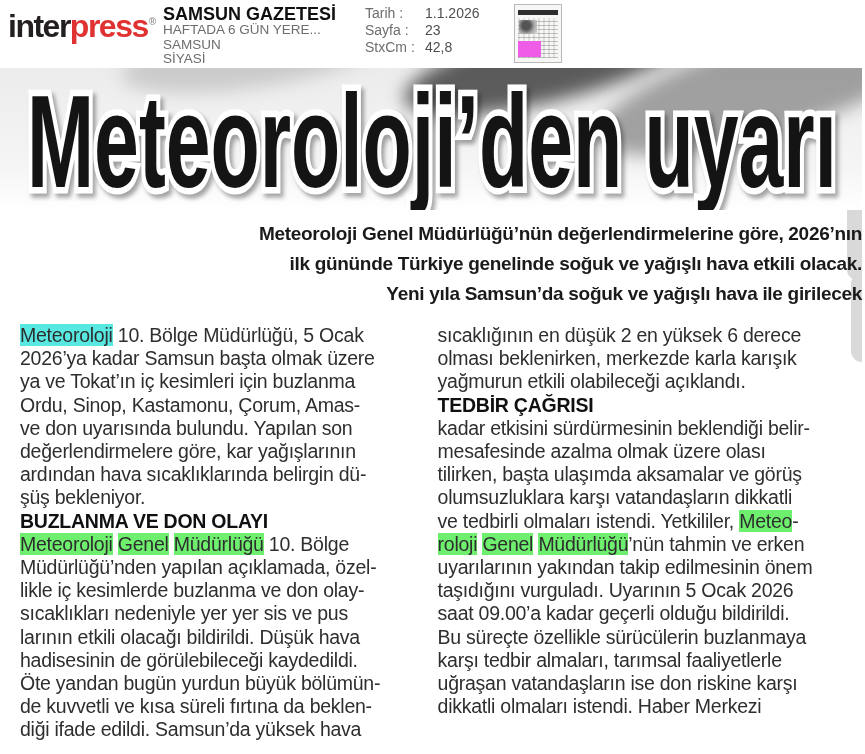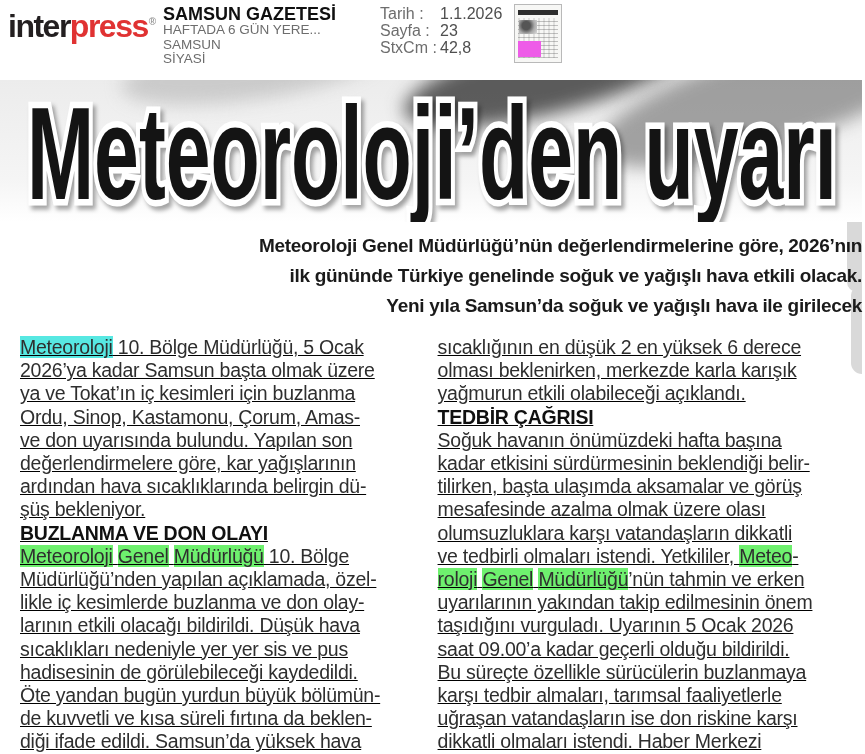--- a/index.html
+++ b/index.html
@@ -17,56 +17,56 @@
 
   
   .header{position:relative;height:68px;background:#fff;}
   .logo{position:absolute;left:8px;top:10px;font-size:32px;font-weight:bold;letter-spacing:-1.5px;line-height:1;}
   .logo .p1{color:#231f20;}
   .logo .p2{color:var(--brand-red);}
   .logo .mark{font-size:10px;color:#999;vertical-align:super;letter-spacing:0;margin-left:1px;}
   .pub{position:absolute;left:163px;top:5px;}
   .pub-name{font-size:18px;font-weight:bold;color:#101010;line-height:18px;}
   .pub-line{font-size:13.5px;color:#6d6d6d;line-height:14.5px;}
-  .meta{position:absolute;left:380px;top:5px;font-size:16px;}
+  .meta{position:absolute;left:365px;top:5px;font-size:14px;}
   .meta-row{display:flex;line-height:17px;}
   .meta-label{width:60px;color:#6d6d6d;}
   .meta-value{color:#4f4f4f;}
   .thumb{position:absolute;left:514px;top:4px;width:48px;height:59px;background:#f7f7f5;border:1px solid #b9b9b9;cursor:pointer;}
   .thumb-head{margin:5px 3px 2px 3px;height:5px;background:#2e2e2e;}
   .thumb-noise{position:absolute;left:3px;right:3px;top:13px;bottom:4px;
     background:
       repeating-linear-gradient(0deg,rgba(90,90,90,.35) 0 1px,transparent 1px 4px),
       repeating-linear-gradient(90deg,rgba(120,120,120,.18) 0 2px,transparent 2px 5px);}
   .thumb-photo{position:absolute;left:4px;top:15px;width:18px;height:14px;background:radial-gradient(circle at 40% 40%,#555 0 30%,#aaa 60%,#ddd);}
   .thumb-hl{position:absolute;left:3px;bottom:5px;width:23px;height:16px;background:var(--thumb-highlight);}
 
   
-  .clip{position:relative;width:862px;margin-top:12px;}
+  .clip{position:relative;width:862px;}
   .banner{position:relative;height:142px;background:linear-gradient(#ececec,#f5f5f5 70%,#fff);overflow:hidden;}
   .streak{position:absolute;filter:blur(9px);border-radius:50%;}
   .s1{left:400px;top:-42px;width:300px;height:75px;background:rgba(55,55,55,.8);transform:rotate(-14deg);}
   .s2{left:590px;top:-30px;width:360px;height:95px;background:rgba(95,95,95,.55);transform:rotate(-17deg);}
   .s3{left:120px;top:-40px;width:260px;height:60px;background:rgba(140,140,140,.35);transform:rotate(-8deg);}
   .headline-svg{position:absolute;left:0;top:0;}
   .headline-text{
     fill:#141414;stroke:#ffffff;stroke-width:13px;paint-order:stroke;
     font-family:"Liberation Sans",sans-serif;font-weight:bold;
     filter:drop-shadow(3px 4px 2px rgba(0,0,0,.35));
   }
   .torn{position:absolute;right:0;top:18px;width:15px;height:280px;z-index:0;}
   .torn i{display:block;background:#d9d9d9;margin-left:auto;}
   .torn .t1{width:13px;height:90px;border-radius:10px 0 0 14px;}
   .torn .t2{width:15px;height:110px;border-radius:14px 0 0 10px;margin-top:-6px;}
   .torn .t3{width:11px;height:86px;border-radius:10px 0 0 16px;margin-top:-4px;}
 
   .subhead{margin-top:9px;text-align:right;font-weight:bold;color:#1a1a1a;
     font-size:19px;line-height:30px;letter-spacing:-0.3px;position:relative;z-index:1;}
 
-  .body{display:flex;padding:15px 8px 0 20px;gap:17px;position:relative;z-index:1;text-decoration:underline;}
+  .body{display:flex;padding:15px 8px 0 20px;gap:17px;position:relative;z-index:1;}
   .col{width:403px;}
   .col.right{width:419px;}
   .body-line{font-size:19.5px;line-height:23.2px;color:#2e2e2e;white-space:nowrap;letter-spacing:-0.25px;}
   .body-line.heading{font-weight:bold;color:#101010;}
   .hl-cyan{background:var(--hl-cyan);}
   .hl-green{background:var(--hl-green);}
 </style>
 </head>
 <body>
 
@@ -135,36 +135,35 @@
         <div class="body-line"><span>ya ve Tokat’ın iç kesimleri için buzlanma</span></div>
         <div class="body-line"><span>Ordu, Sinop, Kastamonu, Çorum, Amas-</span></div>
         <div class="body-line"><span>ve don uyarısında bulundu. Yapılan son</span></div>
         <div class="body-line"><span>değerlendirmelere göre, kar yağışlarının</span></div>
         <div class="body-line"><span>ardından hava sıcaklıklarında belirgin dü-</span></div>
         <div class="body-line"><span>şüş bekleniyor.</span></div>
         <div class="body-line heading"><span>BUZLANMA VE DON OLAYI</span></div>
         <div class="body-line"><span class="hl-green">Meteoroloji</span><span> </span><span class="hl-green">Genel</span><span> </span><span class="hl-green">Müdürlüğü</span><span> 10. Bölge</span></div>
         <div class="body-line"><span>Müdürlüğü’nden yapılan açıklamada, özel-</span></div>
         <div class="body-line"><span>likle iç kesimlerde buzlanma ve don olay-</span></div>
+        <div class="body-line"><span>sıcaklıkları nedeniyle yer yer sis ve pus</span></div>
         <div class="body-line"><span>larının etkili olacağı bildirildi. Düşük hava</span></div>
-        <div class="body-line"><span>sıcaklıkları nedeniyle yer yer sis ve pus</span></div>
         <div class="body-line"><span>hadisesinin de görülebileceği kaydedildi.</span></div>
         <div class="body-line"><span>Öte yandan bugün yurdun büyük bölümün-</span></div>
         <div class="body-line"><span>de kuvvetli ve kısa süreli fırtına da beklen-</span></div>
         <div class="body-line"><span>diği ifade edildi. Samsun’da yüksek hava</span></div>
       </div>
     <div class="col right">
         <div class="body-line"><span>sıcaklığının en düşük 2 en yüksek 6 derece</span></div>
         <div class="body-line"><span>olması beklenirken, merkezde karla karışık</span></div>
         <div class="body-line"><span>yağmurun etkili olabileceği açıklandı.</span></div>
         <div class="body-line heading"><span>TEDBİR ÇAĞRISI</span></div>
-        <div class="body-line"><span>Soğuk havanın önümüzdeki hafta başına</span></div>
         <div class="body-line"><span>kadar etkisini sürdürmesinin beklendiği belir-</span></div>
+        <div class="body-line"><span>mesafesinde azalma olmak üzere olası</span></div>
         <div class="body-line"><span>tilirken, başta ulaşımda aksamalar ve görüş</span></div>
-        <div class="body-line"><span>mesafesinde azalma olmak üzere olası</span></div>
         <div class="body-line"><span>olumsuzluklara karşı vatandaşların dikkatli</span></div>
         <div class="body-line"><span>ve tedbirli olmaları istendi. Yetkililer, </span><span class="hl-green">Meteo</span><span>-</span></div>
         <div class="body-line"><span class="hl-green">roloji</span><span> </span><span class="hl-green">Genel</span><span> </span><span class="hl-green">Müdürlüğü</span><span>’nün tahmin ve erken</span></div>
         <div class="body-line"><span>uyarılarının yakından takip edilmesinin önem</span></div>
         <div class="body-line"><span>taşıdığını vurguladı. Uyarının 5 Ocak 2026</span></div>
         <div class="body-line"><span>saat 09.00’a kadar geçerli olduğu bildirildi.</span></div>
         <div class="body-line"><span>Bu süreçte özellikle sürücülerin buzlanmaya</span></div>
         <div class="body-line"><span>karşı tedbir almaları, tarımsal faaliyetlerle</span></div>
         <div class="body-line"><span>uğraşan vatandaşların ise don riskine karşı</span></div>
         <div class="body-line"><span>dikkatli olmaları istendi. Haber Merkezi</span></div>

